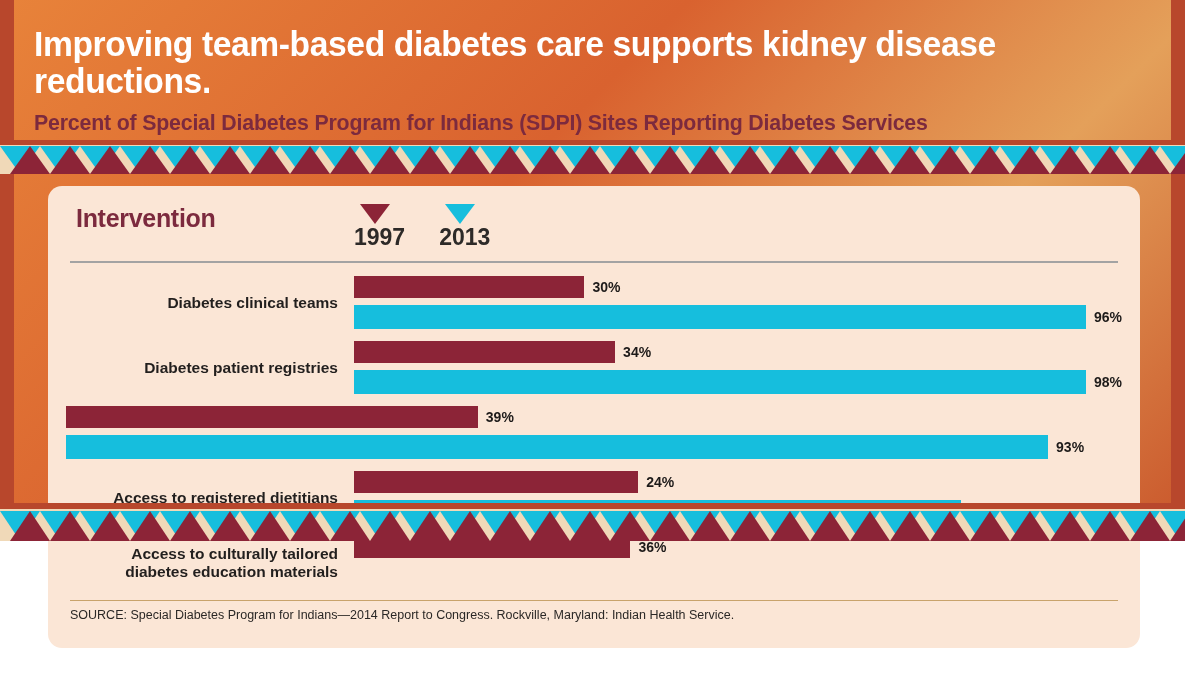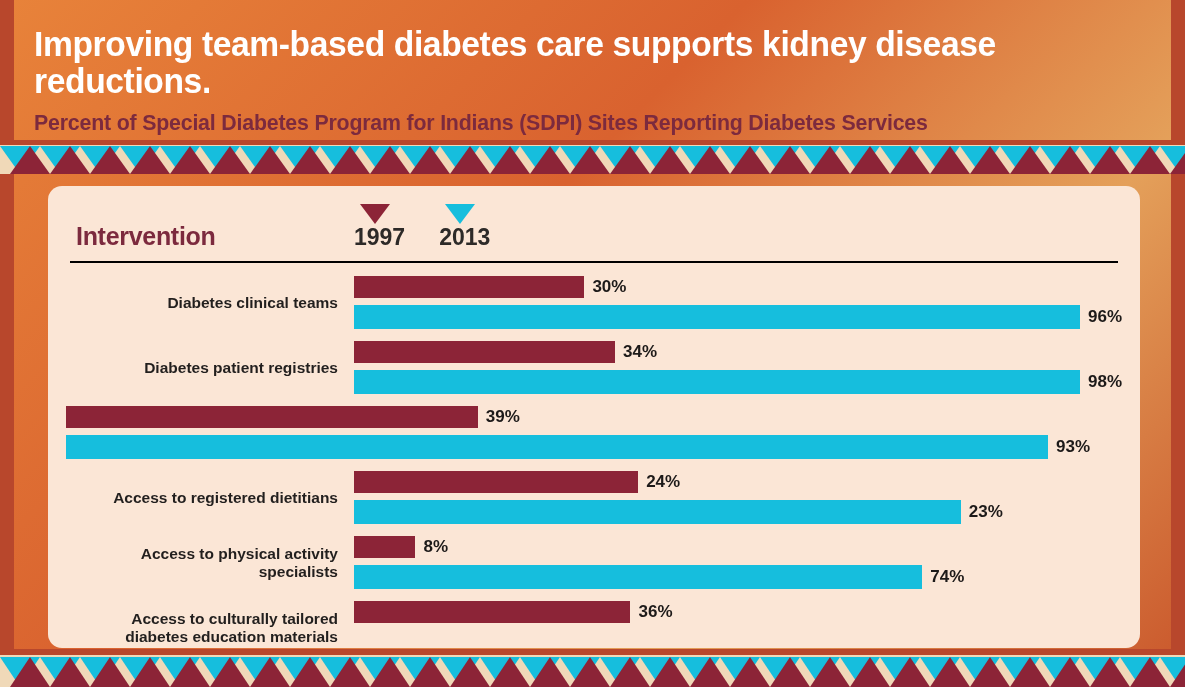--- a/index.html
+++ b/index.html
@@ -8,21 +8,21 @@
   }
   body {
     width: 1185px;
     height: 687px;
     font-family: "Liberation Sans", sans-serif;
     overflow: hidden;
   }
   #page {
     position: relative;
     width: 1185px;
-    height: 687px;
+    height: 541px;
     background: linear-gradient(135deg, #e8833a 0%, #d9622f 40%, #e4a05a 70%, #c9552a 100%);
     box-sizing: border-box;
   }
   
   .frame-left, .frame-right {
     position: absolute;
     top: 0;
     bottom: 0;
     width: 14px;
     background: #b8472c;
@@ -81,23 +81,23 @@
     top: 186px;
     width: 1092px;
     height: 462px;
     background: #fbe6d6;
     border-radius: 14px;
     box-sizing: border-box;
     padding: 14px 18px 6px 18px;
   }
   .legend-row {
     display: flex;
-    align-items: flex-end;
+    align-items: flex-start;
     padding: 4px 0 10px 6px;
-    border-bottom: 2px solid #000000;
+    border-bottom: 2px solid #a3a3a3;
     margin: 0 4px 0 4px;
   }
   .legend-title {
     color: #7c2a3e;
     font-size: 25px;
     font-weight: bold;
     width: 278px;
     letter-spacing: -0.3px;
   }
   .legend-item {
@@ -152,21 +152,21 @@
     height: 24px;
   }
   .barline + .barline { margin-top: 6px; }
   .bar {
     height: 22px;
     background: #8c2437;
   }
   .bar.cyan { background: #16bedd; height: 24px; }
   .bar-value {
     margin-left: 8px;
-    font-size: 17px;
+    font-size: 14px;
     font-weight: bold;
     color: #1d1a19;
     white-space: nowrap;
   }
   .source {
     border-top: 1px solid #c8a36b;
     margin: 4px 4px 0 4px;
     padding-top: 7px;
     font-size: 12.5px;
     color: #2b2826;
@@ -325,33 +325,20 @@
             <div class="bar" style="width:37%"></div>
             <span class="bar-value">24%</span>
           </div>
           <div class="barline">
             <div class="bar cyan" style="width:79%"></div>
             <span class="bar-value">23%</span>
           </div>
         </div>
       </div>
 
-      <div class="row">
-        <div class="row-label">Access to physical activity specialists</div>
-        <div class="bars">
-          <div class="barline">
-            <div class="bar" style="width:8%"></div>
-            <span class="bar-value">8%</span>
-          </div>
-          <div class="barline">
-            <div class="bar cyan" style="width:74%"></div>
-            <span class="bar-value">74%</span>
-          </div>
-        </div>
-      </div>
 
       <div class="row">
         <div class="row-label">Access to culturally tailored diabetes education materials</div>
         <div class="bars">
           <div class="barline">
             <div class="bar" style="width:36%"></div>
             <span class="bar-value">36%</span>
           </div>
         </div>
       </div>

